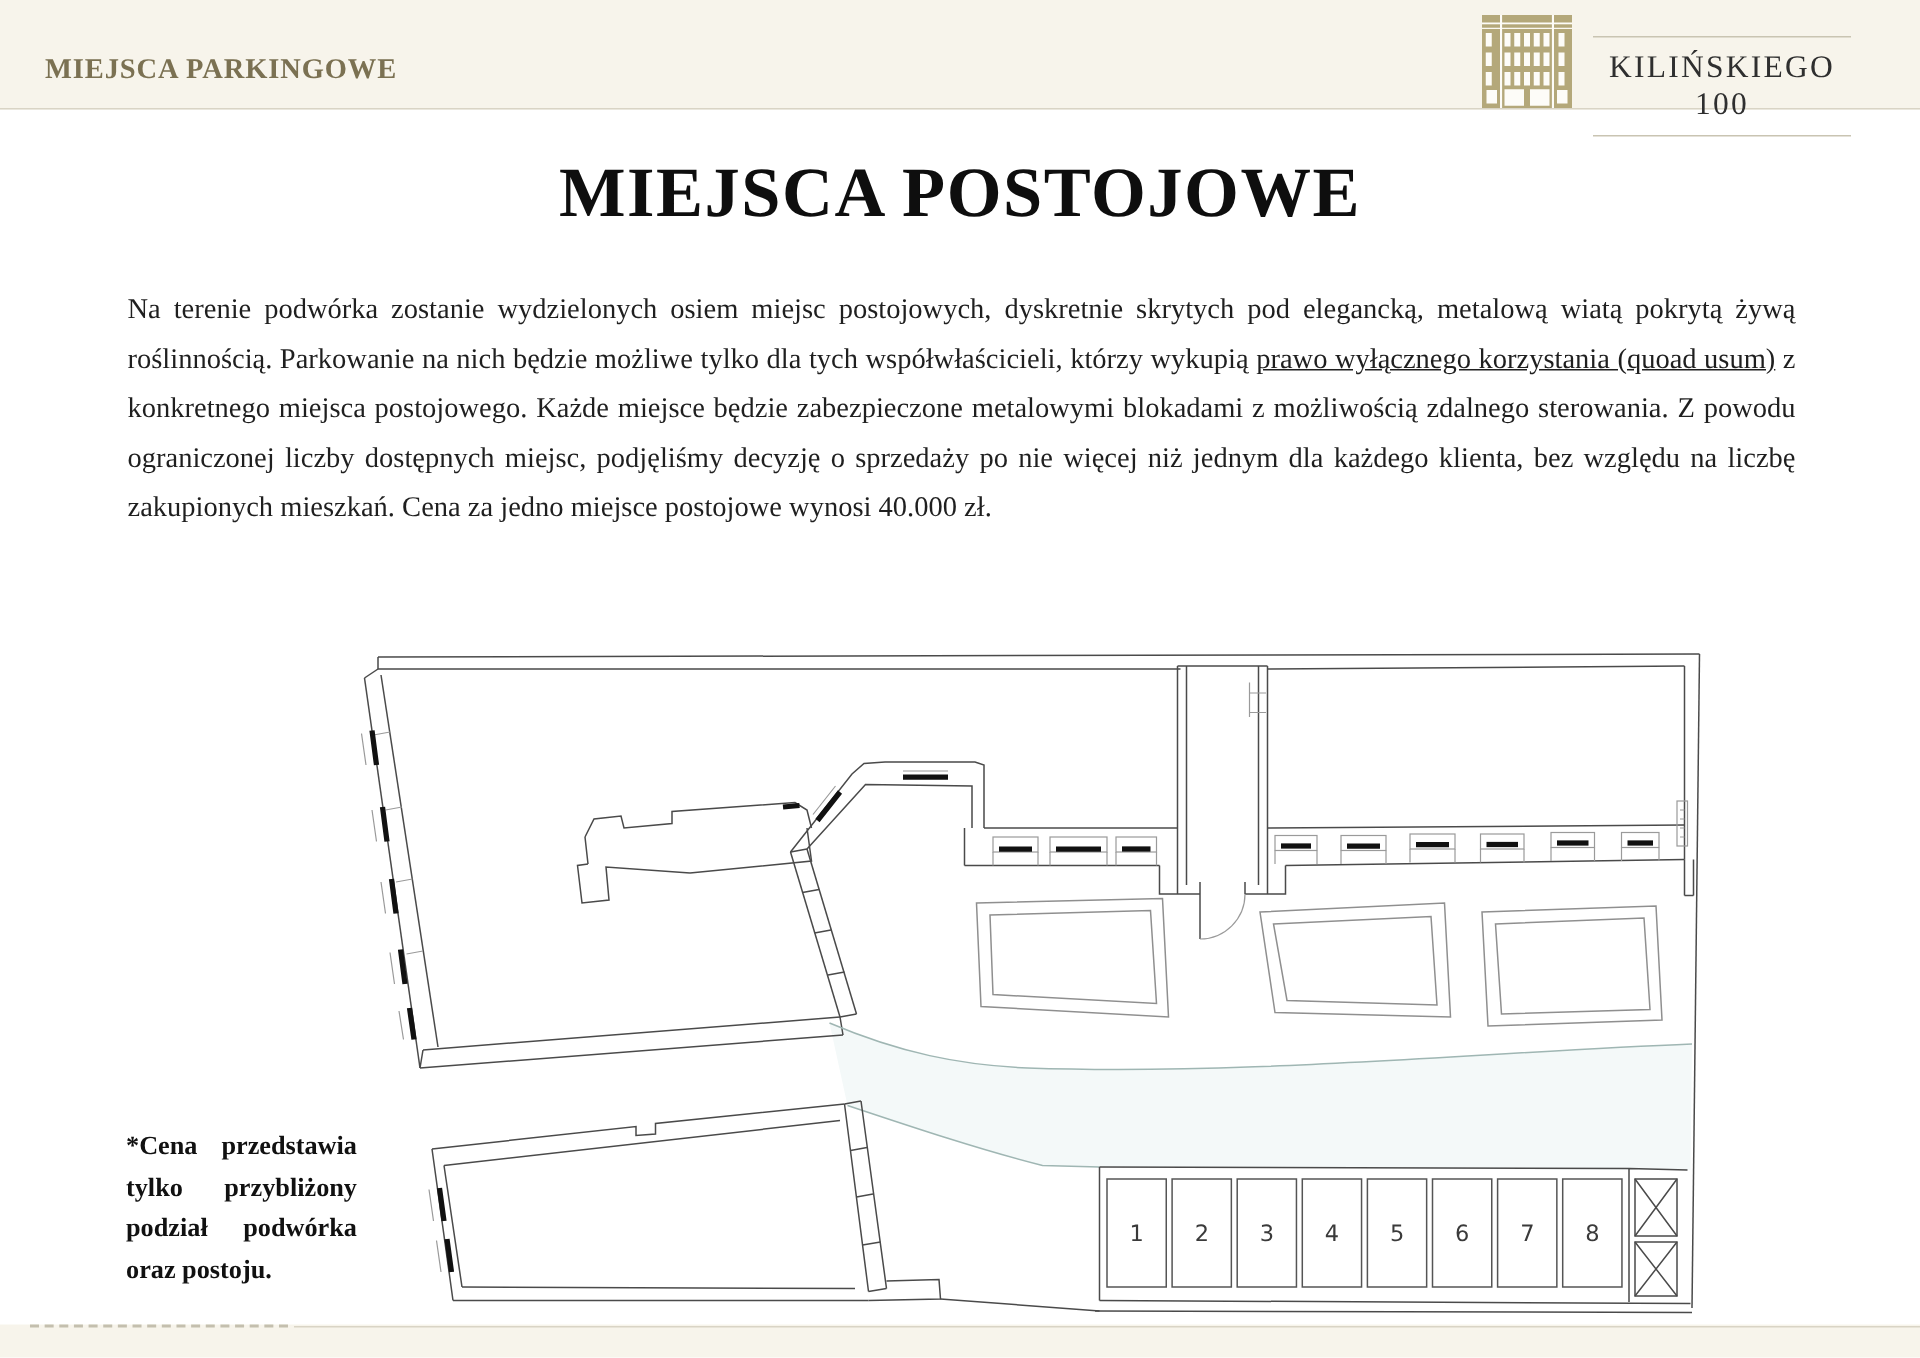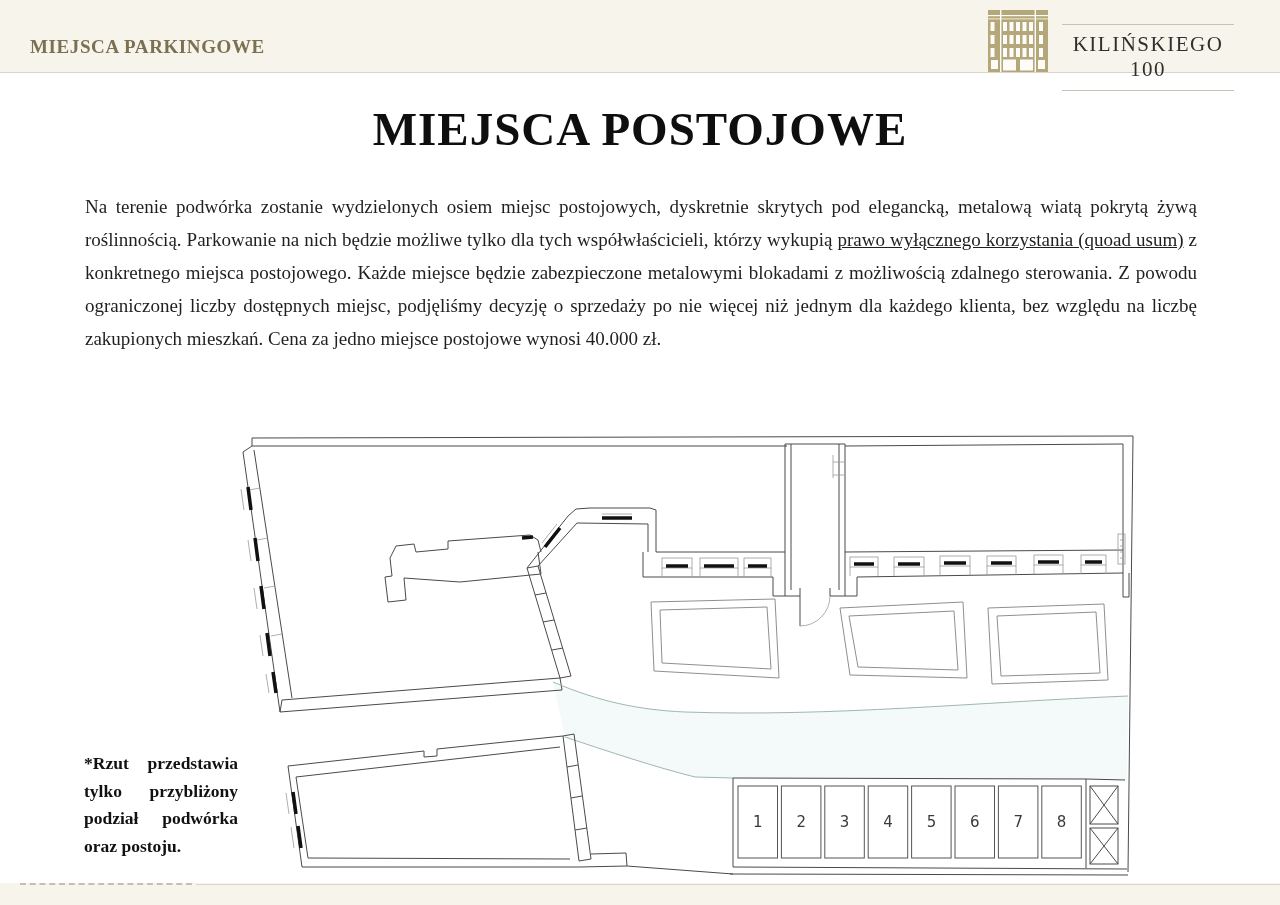--- a/index.html
+++ b/index.html
@@ -234,17 +234,17 @@
         <text class="num" x="614.6" y="397">3</text>
         <text class="num" x="658" y="397">4</text>
         <text class="num" x="701.4" y="397">5</text>
         <text class="num" x="744.8" y="397">6</text>
         <text class="num" x="788.2" y="397">7</text>
         <text class="num" x="831.6" y="397">8</text>
       </g>
     </svg>
   </div>
 
-  <div class="note">*Rzut przedstawia tylko przybliżony podział podwórka oraz postoju.</div>
+  <div class="note">*Cena przedstawia tylko przybliżony podział podwórka oraz postoju.</div>
 
   <div class="foot-dash"></div>
   <div class="foot-solid"></div>
 </div>
 
 </body></html>

